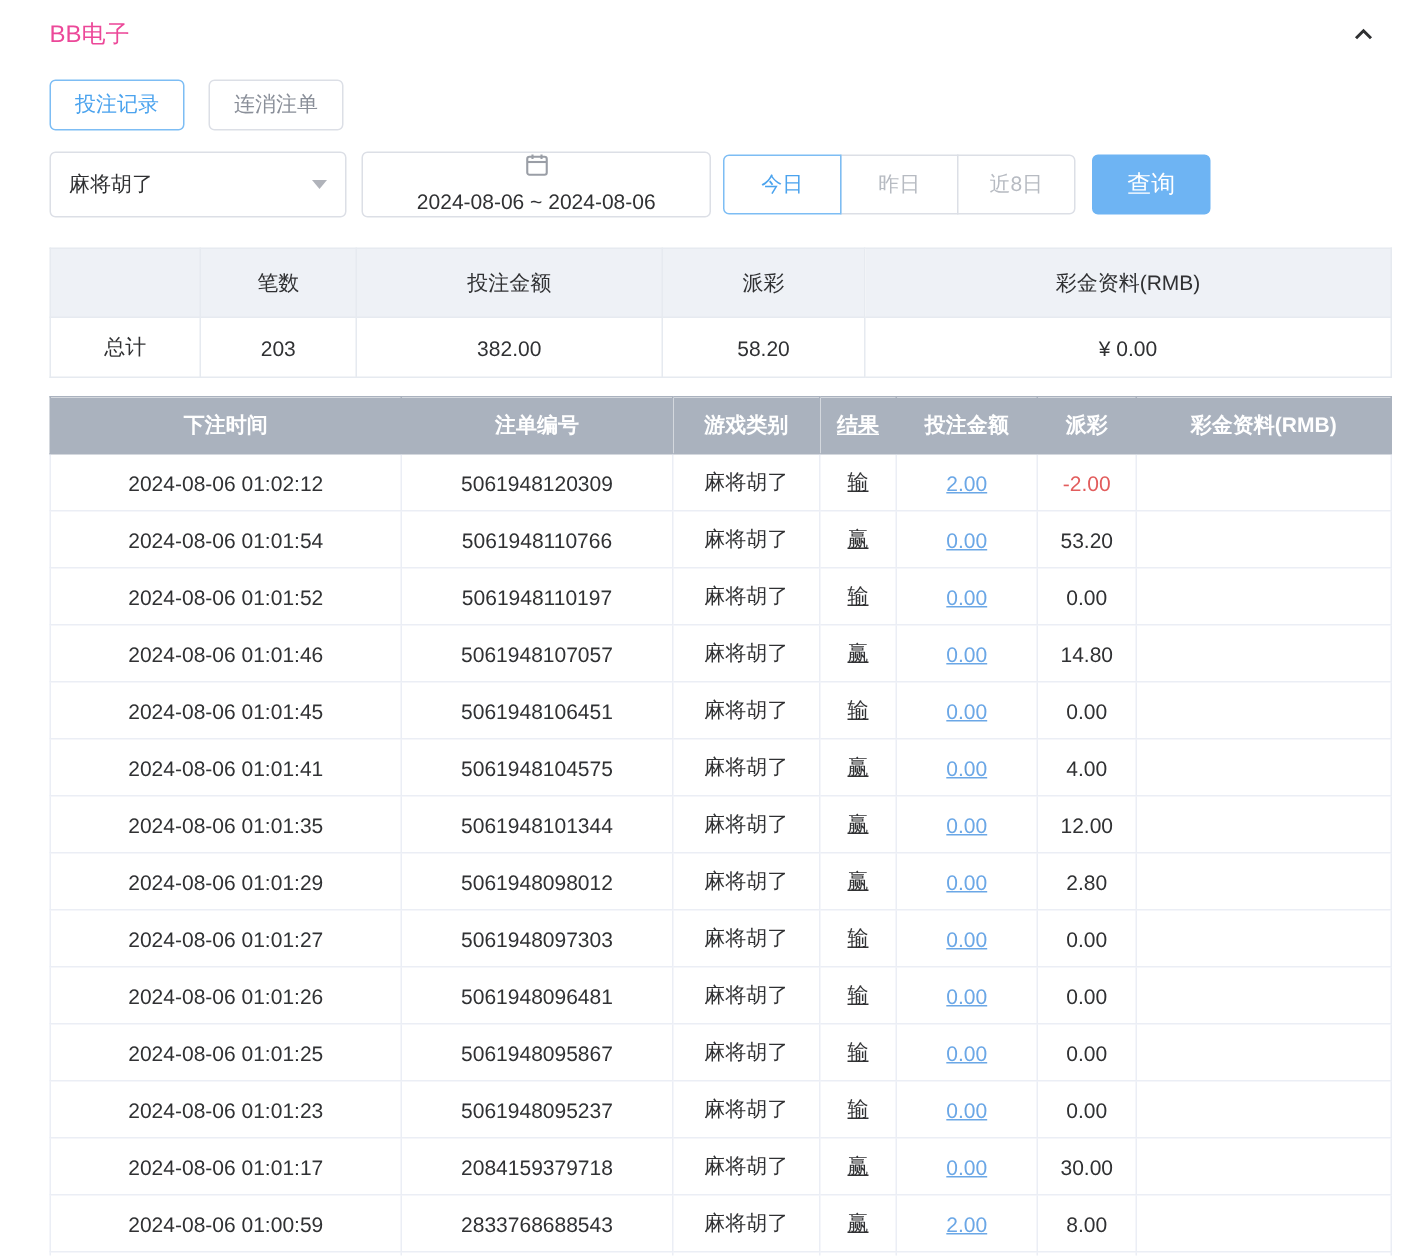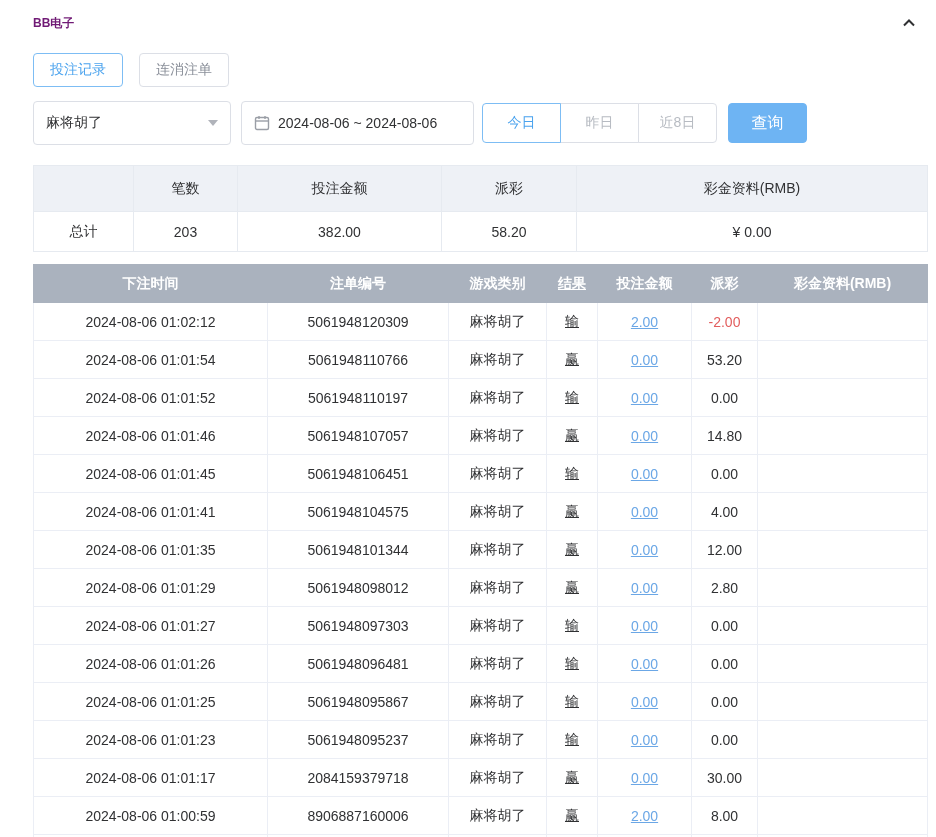--- a/index.html
+++ b/index.html
@@ -2,35 +2,35 @@
 <html><head>
 <meta charset="utf-8">
 <style>
   * { box-sizing: border-box; margin: 0; padding: 0; }
   html, body { width: 936px; height: 837px; overflow: hidden; background: #fff; }
   body { font-family: "Liberation Sans", "DejaVu Sans", sans-serif; color: #303133; font-size: 14px; }
   .page { width: 936px; padding: 10px 9px 0 33px; }
   .inner { width: 894px; }
 
   .panel-header { display: flex; justify-content: space-between; align-items: center; height: 26px; }
-  .panel-title { font-size: 12px; font-weight: bold; color: #701a75; }
+  .panel-title { font-size: 16px; font-weight: normal; color: #ec4899; }
   .collapse-icon { cursor: pointer; display: inline-flex; margin-right: 10px; }
 
   .tabs { margin-top: 17px; display: flex; gap: 16px; }
   .tab { background: #fff; border: 1px solid #dcdfe6; color: #8a8f99; border-radius: 4px;
          padding: 0 16px; height: 34px; font-size: 14px; cursor: pointer; font-family: inherit; }
   .tab.active { border-color: #7dbdf4; color: #4ba3ee; }
 
   .filters { margin-top: 14px; display: flex; align-items: center; }
   .select { width: 198px; height: 44px; border: 1px solid #dcdfe6; border-radius: 4px;
             display: flex; align-items: center; justify-content: space-between; padding: 0 12px; cursor: pointer; }
   .caret { width: 0; height: 0; border-left: 5px solid transparent; border-right: 5px solid transparent;
            border-top: 6px solid #b0b3ba; }
   .datepicker { margin-left: 10px; width: 233px; height: 44px; border: 1px solid #dcdfe6; border-radius: 4px;
-                display: flex; align-items: center; gap: 8px; padding: 0 12px; cursor: pointer; }
+                display: flex; align-items: center; gap: 8px; padding: 0 12px; cursor: pointer; flex-direction: column; }
   .btn-group { margin-left: 8px; display: flex; }
   .qbtn { width: 79px; height: 40px; background: #fff; border: 1px solid #dcdfe6; color: #b7bbc2;
           font-size: 14px; cursor: pointer; font-family: Liberation Sans, sans-serif; }
   .qbtn + .qbtn { margin-left: -1px; }
   .qbtn:first-child { border-radius: 4px 0 0 4px; }
   .qbtn:last-child { border-radius: 0 4px 4px 0; }
   .qbtn.active { border-color: #7dbdf4; color: #4ba3ee; position: relative; z-index: 1; }
   .search-btn { margin-left: 11px; width: 79px; height: 40px; background: #6eb4f3; border: 1px solid #6eb4f3;
                 color: #fff; font-size: 16px; border-radius: 4px; cursor: pointer; font-family: inherit; }
 
@@ -255,21 +255,21 @@
     <td class="c1">2084159379718</td>
     <td class="c2">麻将胡了</td>
     <td class="c3">赢</td>
     <td class="c4"><a class="bet-link">0.00</a></td>
     <td class="c5">30.00</td>
     <td class="c6"></td>
   </tr>
 
   <tr>
     <td class="c0">2024-08-06 01:00:59</td>
-    <td class="c1">8906887160006</td>
+    <td class="c1">2833768688543</td>
     <td class="c2">麻将胡了</td>
     <td class="c3">赢</td>
     <td class="c4"><a class="bet-link">2.00</a></td>
     <td class="c5">8.00</td>
     <td class="c6"></td>
   </tr>
 
   <tr>
     <td class="c0">2024-08-06 00:44:45</td>
     <td class="c1">5061947580134</td>

